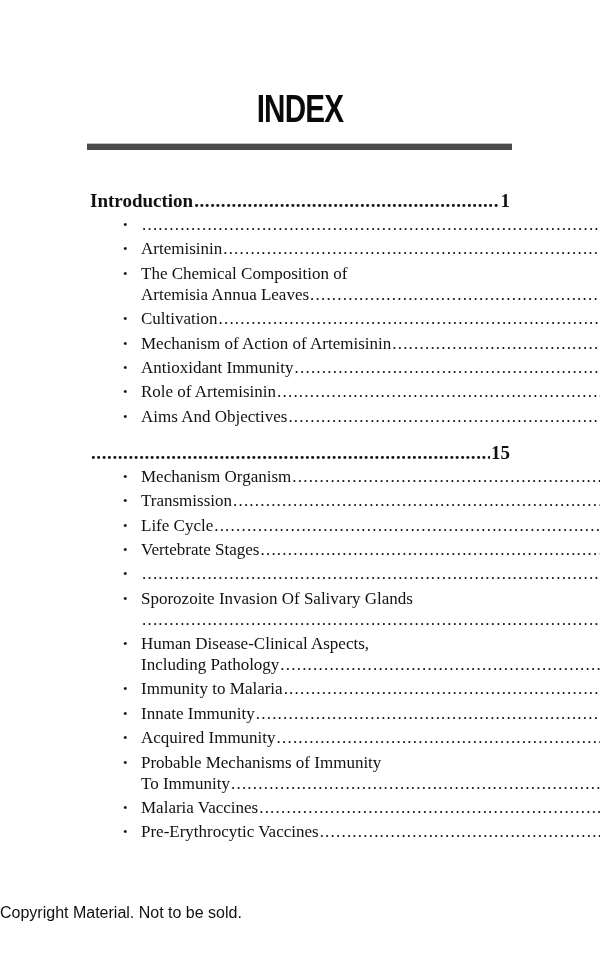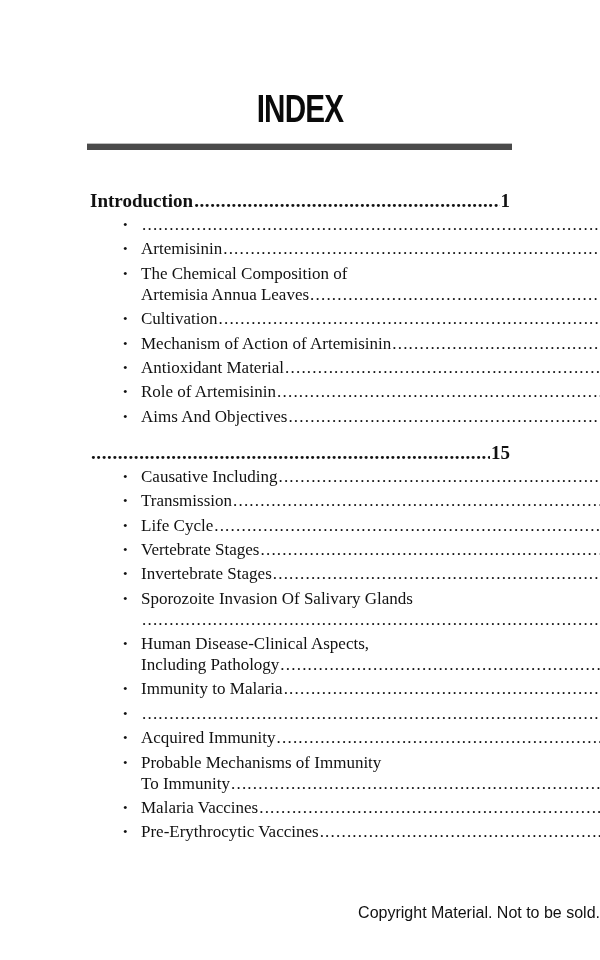--- a/index.html
+++ b/index.html
@@ -38,21 +38,21 @@
   .dots {
     flex: 1; overflow: hidden; white-space: nowrap; margin: 0 1px;
     letter-spacing: 1.2px;
   }
   .dots::after {
     content: "................................................................................................................................................................";
   }
   .heading .dots { letter-spacing: 0.6px; }
   .pg { white-space: nowrap; }
   .footer {
-    position: absolute; left: 0; right: 0; top: 904px; text-align: right;
+    position: absolute; left: 0; right: 0; top: 904px; text-align: left;
     font-family: "Liberation Sans", sans-serif; font-size: 16px; color: #111;
   }
 </style>
 </head>
 <body>
 
 <div class="title">INDEX</div>
 <div class="rule"></div>
 
 <div class="toc" id="toc">
@@ -104,21 +104,21 @@
           <div class="lastline">
             <span class="txt">Mechanism of Action of Artemisinin</span>
             <span class="dots"></span>
           </div>
         </div>
       </div>
       <div class="entry">
         <span class="bullet">•</span>
         <div class="entry-body">
           <div class="lastline">
-            <span class="txt">Antioxidant Material</span>
+            <span class="txt">Antioxidant Immunity</span>
             <span class="dots"></span>
           </div>
         </div>
       </div>
       <div class="entry">
         <span class="bullet">•</span>
         <div class="entry-body">
           <div class="lastline">
             <span class="txt">Role of Artemisinin</span>
             <span class="dots"></span>
@@ -137,21 +137,21 @@
     </div>
     <div class="section">
       <div class="heading">
         <span class="dots"></span>
         <span class="pg">15</span>
       </div>
       <div class="entry">
         <span class="bullet">•</span>
         <div class="entry-body">
           <div class="lastline">
-            <span class="txt">Causative Including</span>
+            <span class="txt">Mechanism Organism</span>
             <span class="dots"></span>
           </div>
         </div>
       </div>
       <div class="entry">
         <span class="bullet">•</span>
         <div class="entry-body">
           <div class="lastline">
             <span class="txt">Transmission</span>
             <span class="dots"></span>
@@ -173,21 +173,20 @@
           <div class="lastline">
             <span class="txt">Vertebrate Stages</span>
             <span class="dots"></span>
           </div>
         </div>
       </div>
       <div class="entry">
         <span class="bullet">•</span>
         <div class="entry-body">
           <div class="lastline">
-            <span class="txt">Invertebrate Stages</span>
             <span class="dots"></span>
           </div>
         </div>
       </div>
       <div class="entry">
         <span class="bullet">•</span>
         <div class="entry-body">
           <span class="line1">Sporozoite Invasion Of Salivary Glands</span>
           <div class="lastline">
             <span class="dots"></span>
@@ -210,20 +209,21 @@
           <div class="lastline">
             <span class="txt">Immunity to Malaria</span>
             <span class="dots"></span>
           </div>
         </div>
       </div>
       <div class="entry">
         <span class="bullet">•</span>
         <div class="entry-body">
           <div class="lastline">
+            <span class="txt">Innate Immunity</span>
             <span class="dots"></span>
           </div>
         </div>
       </div>
       <div class="entry">
         <span class="bullet">•</span>
         <div class="entry-body">
           <div class="lastline">
             <span class="txt">Acquired Immunity</span>
             <span class="dots"></span>

